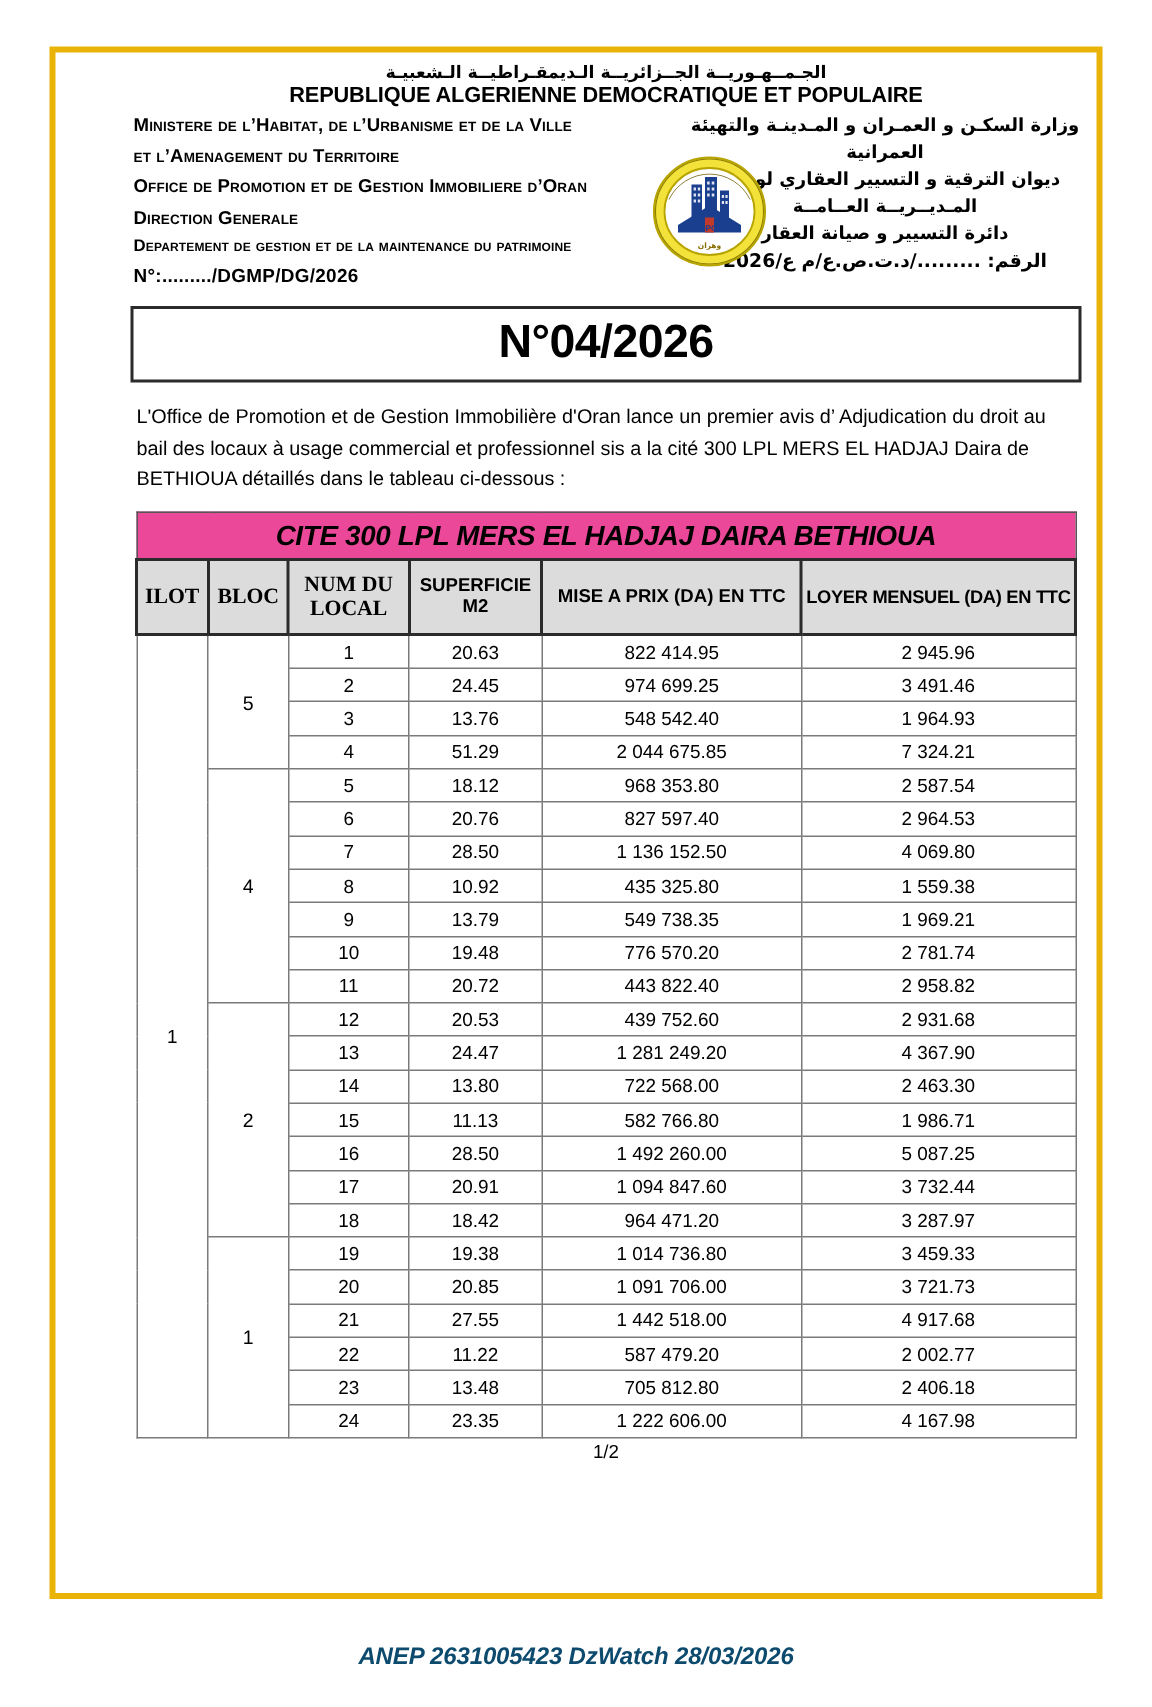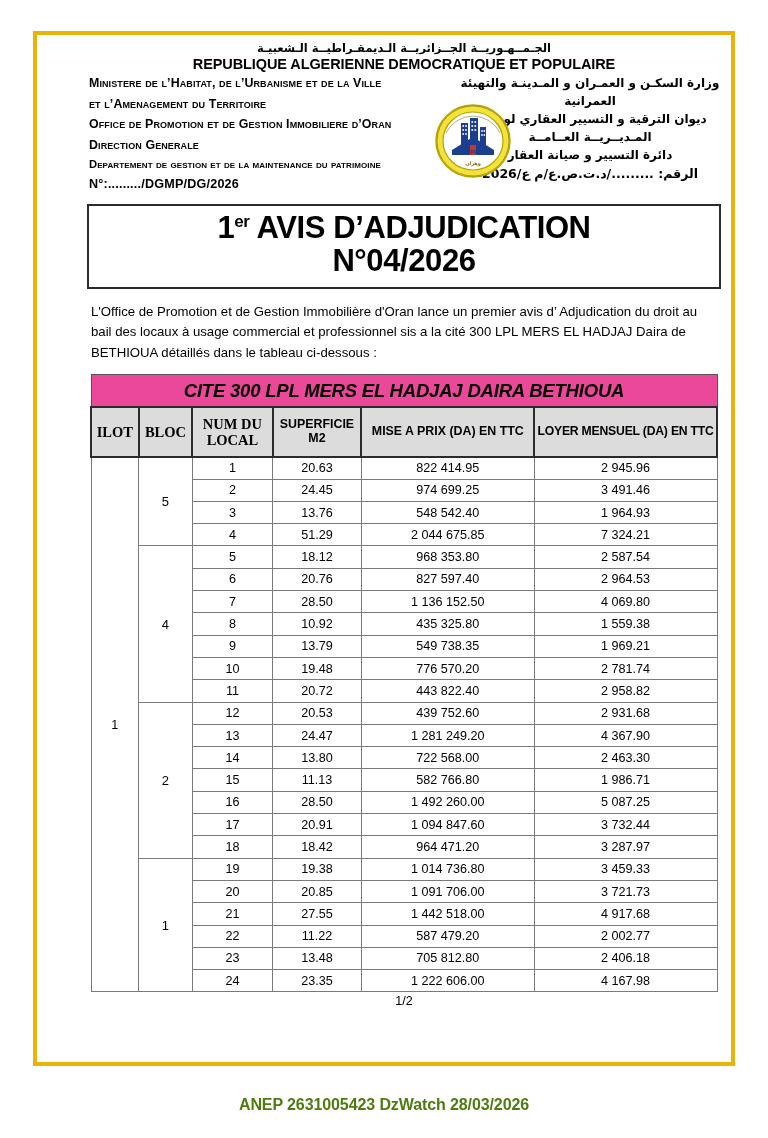--- a/index.html
+++ b/index.html
@@ -279,21 +279,20 @@
         <path d="M18 47 L39 34 L60 47 L60 52 L18 52 Z" fill="#1a3f8f"></path>
         <rect x="36" y="42" width="6" height="10" fill="#c0392b"></rect>
         <text x="39" y="51" text-anchor="middle" font-family="'Liberation Sans',sans-serif" font-size="5.5" font-weight="bold" fill="#1a3f8f">OPGI</text>
         <text x="39" y="62" text-anchor="middle" font-family="'DejaVu Sans',sans-serif" font-size="5" font-weight="bold" fill="#8a6d00">وهران</text>
         <path d="M 12 30 A 30 30 0 0 1 66 30" fill="none" stroke="#6b5a00" stroke-width="0.5"></path>
       </svg>
     </div>
   </div>
 
   <div class="title-box">
-    <div class="t-line"><span>1</span><sup>er</sup><span> AVIS D’ADJUDICATION</span></div>
     <div class="t-line">N°04/2026</div>
   </div>
 
   <div class="intro">L'Office de Promotion et de Gestion Immobilière d'Oran lance un  premier avis d’ Adjudication du droit au bail des locaux à usage commercial et professionnel sis a la cité 300 LPL MERS EL HADJAJ  Daira de BETHIOUA  détaillés dans le tableau ci-dessous :</div>
 
   <div class="tbl-wrap">
     <table class="main">
       <colgroup>
         <col style="width:7.6%">
           <col style="width:8.6%">
@@ -472,13 +471,13 @@
             <td class="cell rightedge lastrow">4 167.98</td>
           </tr>
         </tbody>
     </table>
 
     <div class="pagenum">1/2</div>
   </div>
 
 </div>
 
-<div class="anep" style="color: #4d7c0f;">ANEP 2631005423 DzWatch 28/03/2026</div>
+<div class="anep" style="color: #0c4a6e; font-style: italic;">ANEP 2631005423 DzWatch 28/03/2026</div>
 
 </body></html>

